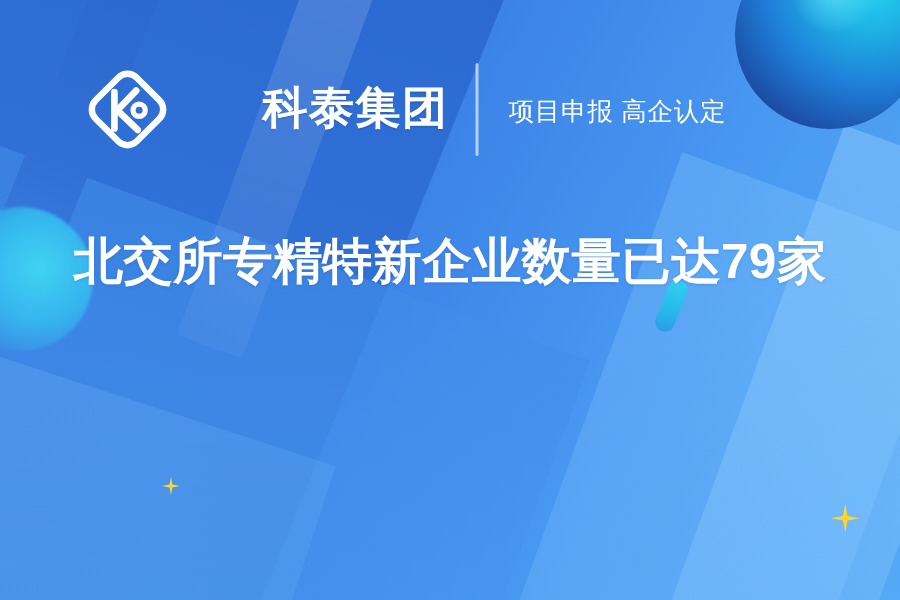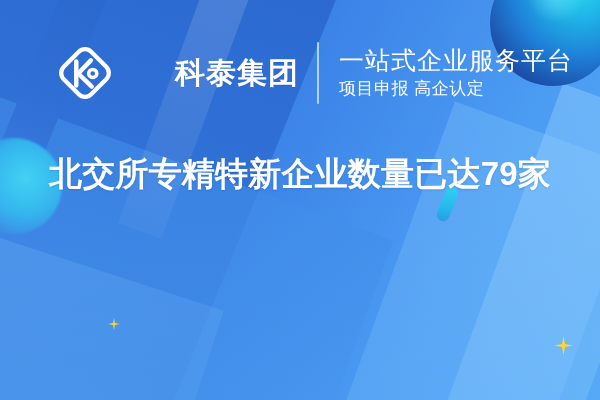--- a/index.html
+++ b/index.html
@@ -268,21 +268,20 @@
         </svg>
       </span>
       <span class="logo-words">
         <span class="logo-cn">科泰集团</span>
       </span>
     </div>
 
     <div class="divider"></div>
 
     <div class="tagline">
-      <span class="tagline-main">一站式企业服务平台</span>
       <span class="tagline-sub">项目申报 高企认定</span>
     </div>
 
   </div>
 
   <div class="headline">
     <span class="headline-line">北交所专精特新企业数量已达79家</span>
   </div>
 
 </div>

